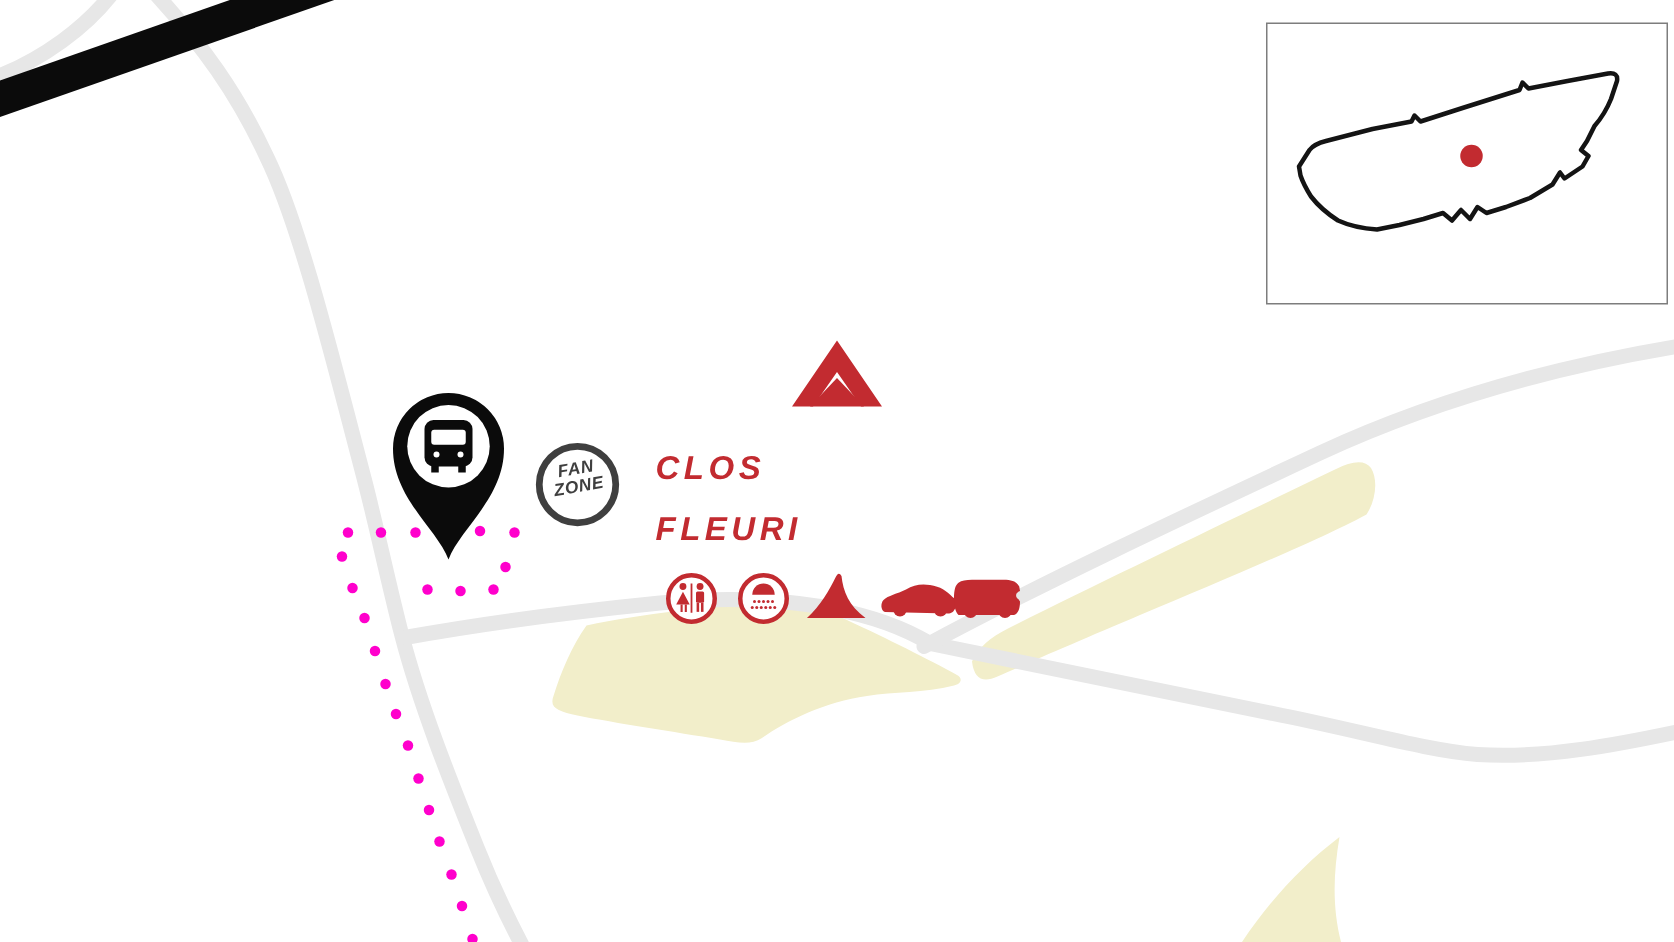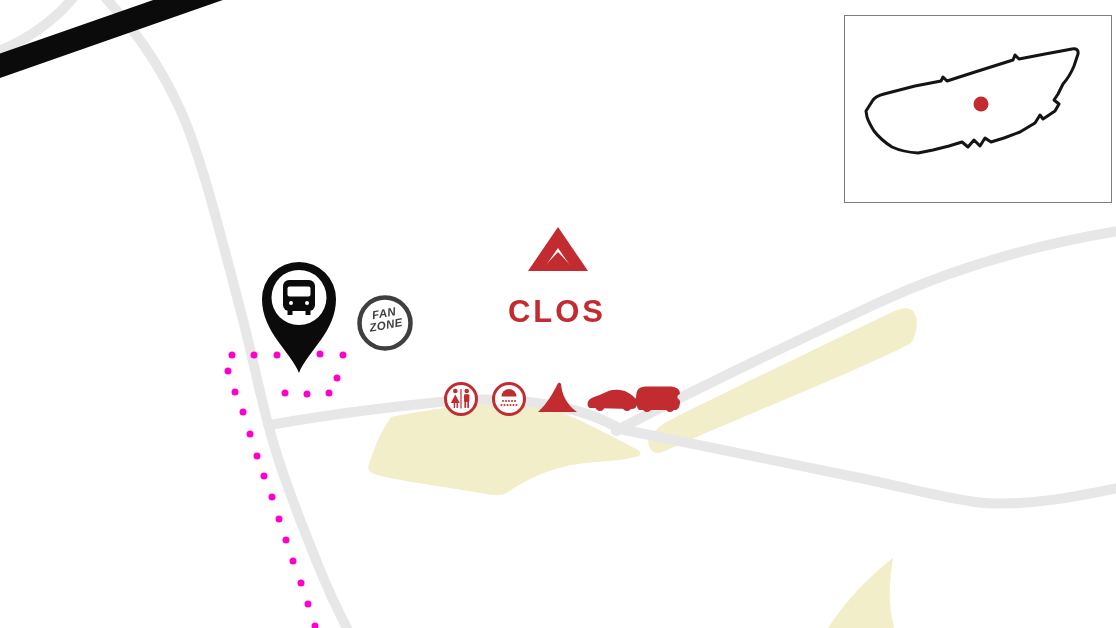--- a/index.html
+++ b/index.html
@@ -4,22 +4,22 @@
 <style>
   html,body{margin:0;padding:0;}
   body{
     width:1116px;height:628px;overflow:hidden;background:#ffffff;
     font-family:"Liberation Sans", sans-serif;
   }
   #map-root{position:relative;width:1116px;height:628px;background:#fff;}
   #base-svg{position:absolute;left:0;top:0;}
   .site-title{
     position:absolute;left:437px;top:291px;width:240px;
-    text-align:center;color:var(--accent-red,#c22b30);
-    font-weight:bold;font-size:31px;line-height:41px;letter-spacing:3px;
+    color:var(--accent-red,#c22b30);
+    font-weight:bold;font-size:22px;line-height:41px;letter-spacing:3px;font-style:italic;
   }
   .site-title span{display:block;}
   .fanzone-text{
     position:absolute;left:352px;top:307px;width:66px;
     transform:rotate(-10deg);
     text-align:center;color:var(--badge-gray,#3f3f3f);
     font-weight:bold;font-style:italic;
     font-size:11.5px;line-height:12px;letter-spacing:.4px;
   }
   .fanzone-text span{display:block;}
@@ -164,20 +164,21 @@
                  C 641,387 644,386.5 648,386.5 L 669,386.5
                  C 675,386.5 678,388 679.5,391 L 680,394
                  C 677,395 676.5,398 679,399.5 L 680,401
                  C 680,405.5 679,409 676,410 Z"></path>
       </g>
     </g>
   </svg>
 
   <div class="site-title">
     <span>CLOS</span>
+    <span>FLEURI</span>
   </div>
 
   <div class="fanzone-text">
     <span>FAN</span>
     <span>ZONE</span>
   </div>
 
   <div class="inset-map">
     <svg width="265" height="185" viewBox="0 0 265 185">
       <path fill="none" stroke-width="3" stroke-linejoin="round" stroke-linecap="round" style="stroke:var(--outline-black,#141414)" d="M 21,95 L 28,84 Q 31,80 39,78 L 70,70 L 96,65 L 98,61 L 102,65

